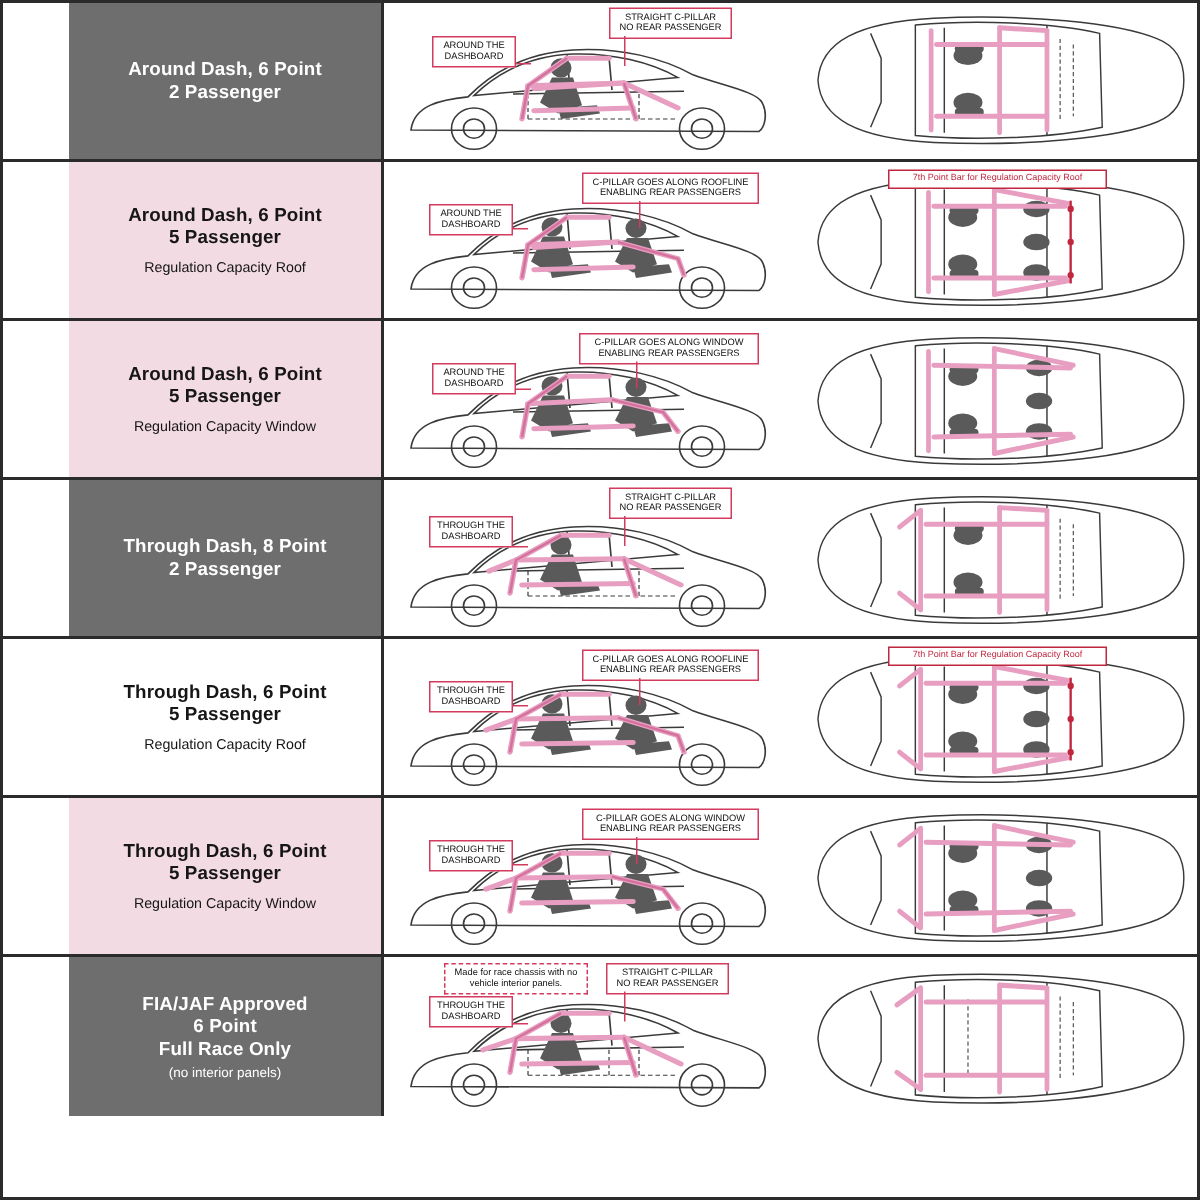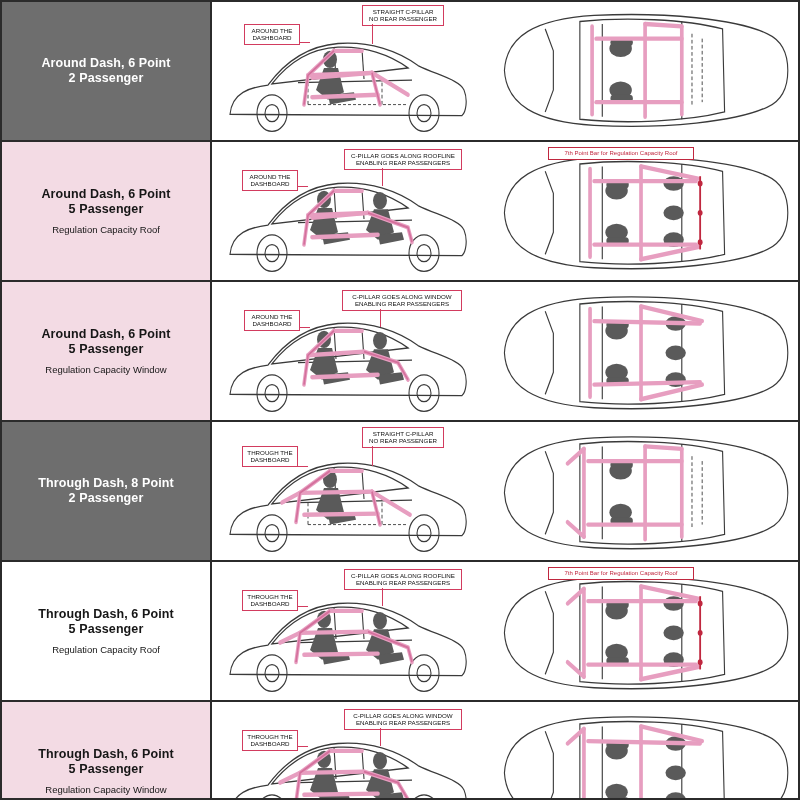--- a/index.html
+++ b/index.html
@@ -1,18 +1,18 @@
 <!DOCTYPE html>
 <html><head>
 <meta charset="utf-8">
 <style>
   html,body{margin:0;padding:0;background:#ffffff;}
   body{width:800px;height:800px;font-family:"Liberation Sans",sans-serif;color:#111;}
   .sheet{width:800px;height:800px;box-sizing:border-box;border:2px solid #2b2b2b;position:relative;overflow:hidden;background:#fff;}
-  .row{display:flex;box-sizing:border-box;border-bottom:2px solid #2b2b2b;height:140px;}
+  .row{display:flex;box-sizing:border-box;border-bottom:2px solid #2b2b2b;height:106px;padding-left:44px;}
   .row:last-child{border-bottom:none;}
   .label-cell{width:210px;flex:0 0 210px;box-sizing:border-box;border-right:2px solid #2b2b2b;
     display:flex;flex-direction:column;align-items:center;justify-content:center;text-align:center;padding:2px 6px;}
   .label-cell.dark{background:#6e6e6e;color:#ffffff;}
   .label-cell.pink{background:#f3dbe4;color:#161616;}
   .label-cell.white{background:#ffffff;color:#161616;}
   .l1{font-size:12.5px;font-weight:bold;line-height:15px;letter-spacing:.1px;}
   .l2{font-size:9.5px;line-height:13px;margin-top:6px;}
   .l3{font-size:9px;line-height:12px;margin-top:2px;}
   .diagram{flex:1;position:relative;display:flex;}
@@ -492,20 +492,26 @@
             <path d="M156 20 L216 32"></path>
             <path d="M156 96 L216 84"></path>
             <path d="M100 22 L84 34 M100 94 L84 82"></path>
           </g>
         </svg>
       </div>
     </div>
   </div>
 
   <div class="row">
+    <div class="label-cell dark">
+      <div class="l1">FIA/JAF Approved</div>
+      <div class="l1">6 Point</div>
+      <div class="l1">Full Race Only</div>
+      <div class="l3">(no interior panels)</div>
+    </div>
     <div class="diagram">
       <div class="side">
         <svg viewBox="0 0 270 113" preserveAspectRatio="none">
           <g fill="none" stroke="#3a3a3a" stroke-width="1.1">
             <path d="M18 92 C20 74 38 70 56 68 C74 48 96 36 126 34 C158 32 186 40 206 52 C226 60 248 64 252 72 C256 80 254 90 250 93 L18 92 Z"></path>
             <path d="M60 67 C80 46 102 38 126 37 C152 36 178 43 196 54 L60 67 Z"></path>
             <path d="M122 37 L124 63 M150 39 L152 63"></path>
             <circle cx="60" cy="91" r="15"></circle>
               <circle cx="60" cy="91" r="7"></circle>
             <circle cx="212" cy="91" r="15"></circle>

